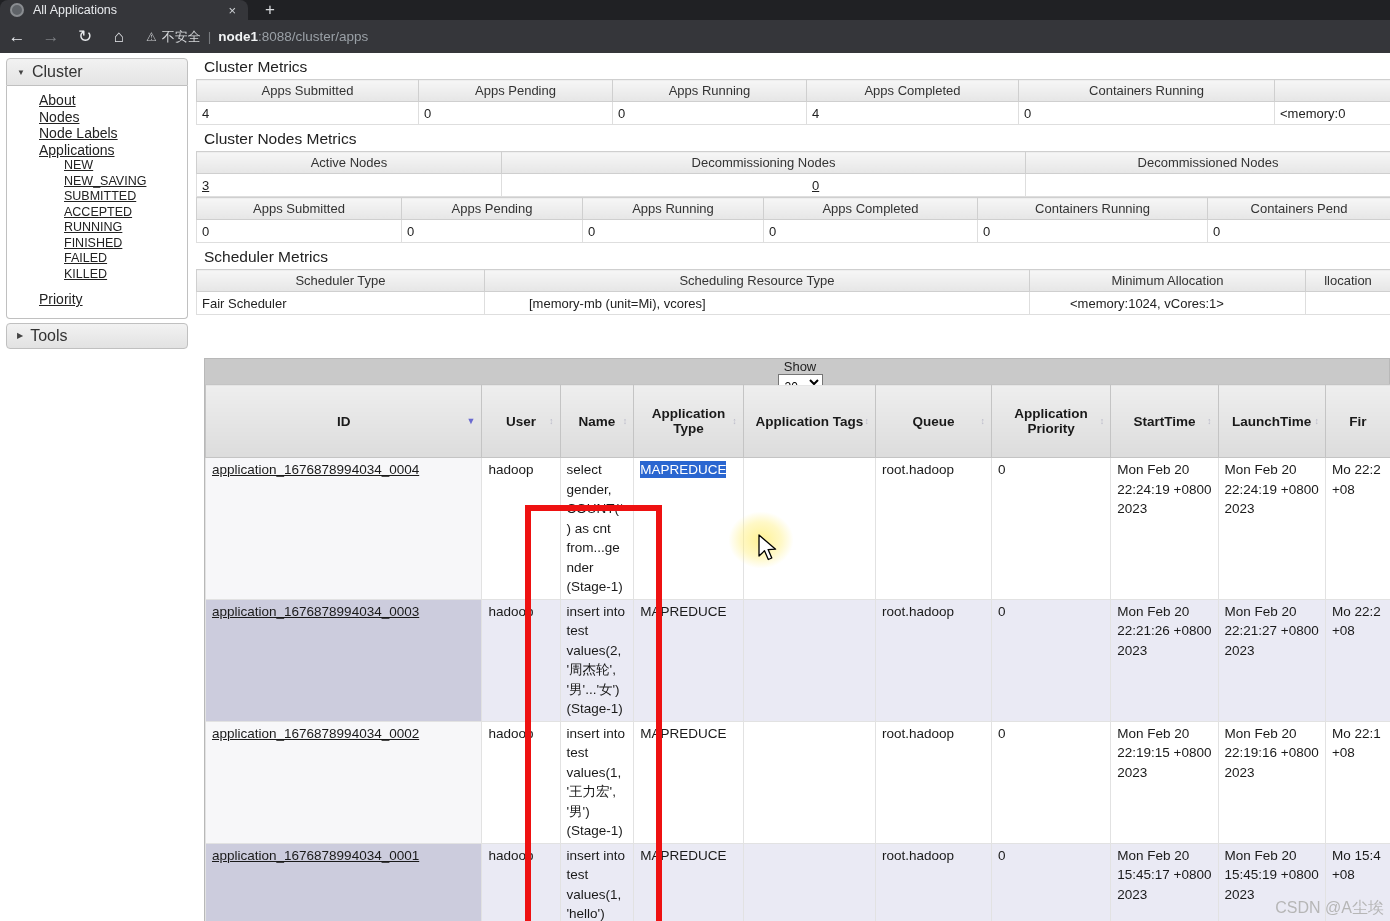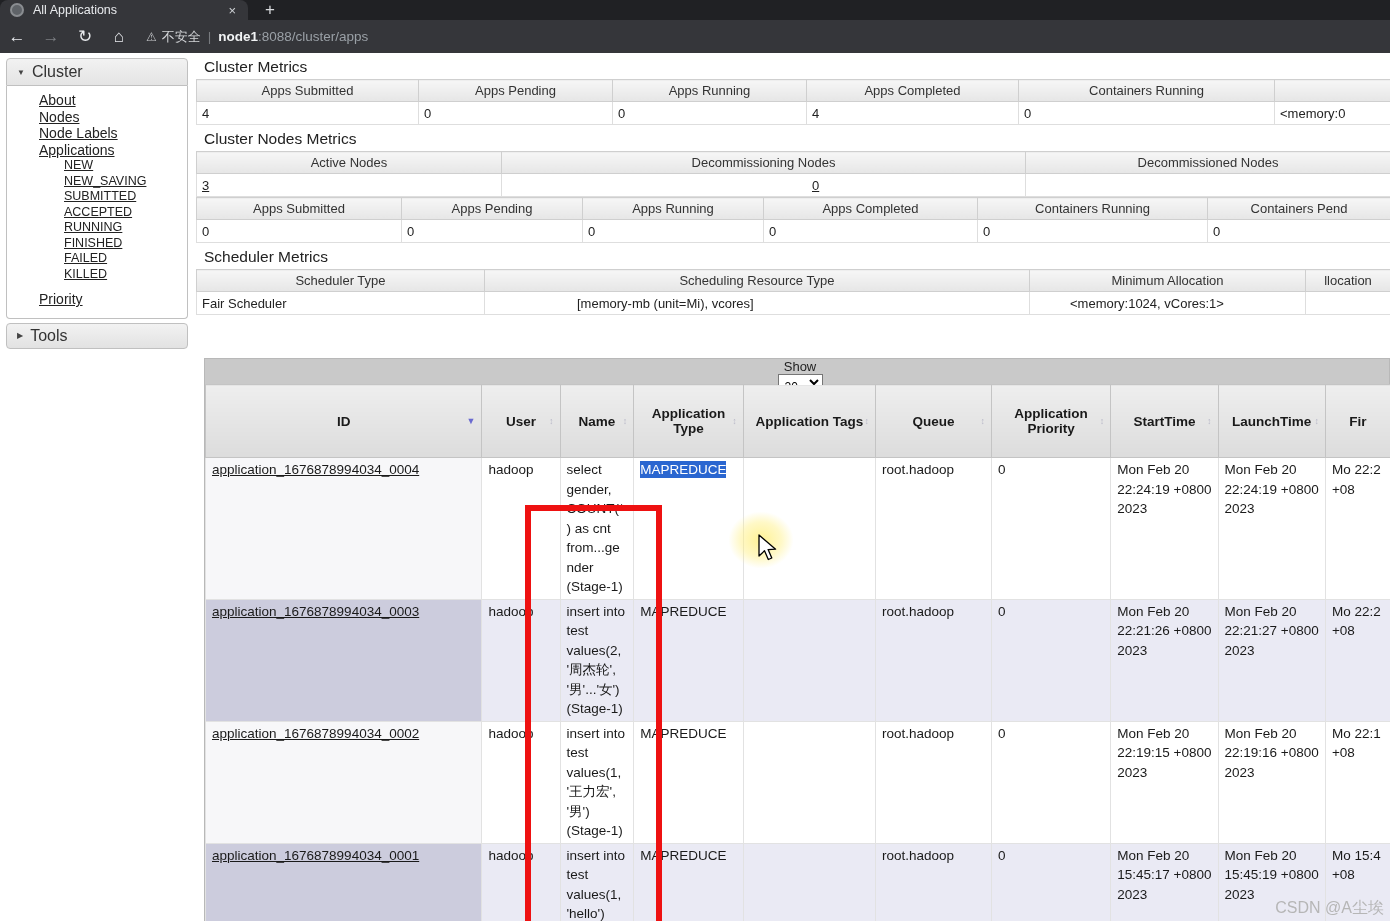--- a/index.html
+++ b/index.html
@@ -434,21 +434,21 @@
         </colgroup>
       <tbody>
           <tr>
         <th>Scheduler Type</th>
         <th>Scheduling Resource Type</th>
         <th>Minimum Allocation</th>
         <th>llocation</th>
       </tr>
       <tr>
         <td>Fair Scheduler</td>
-        <td style="padding-left:92px">[memory-mb (unit=Mi), vcores]</td>
+        <td style="padding-left:44px">[memory-mb (unit=Mi), vcores]</td>
         <td style="padding-left:40px">&lt;memory:1024, vCores:1&gt;</td>
         <td></td>
       </tr>
     </tbody>
       </table>
 
     <div id="apps-wrap">
       <div id="dt-toolbar">
         <span>Show</span>
         <select id="dt-select">

